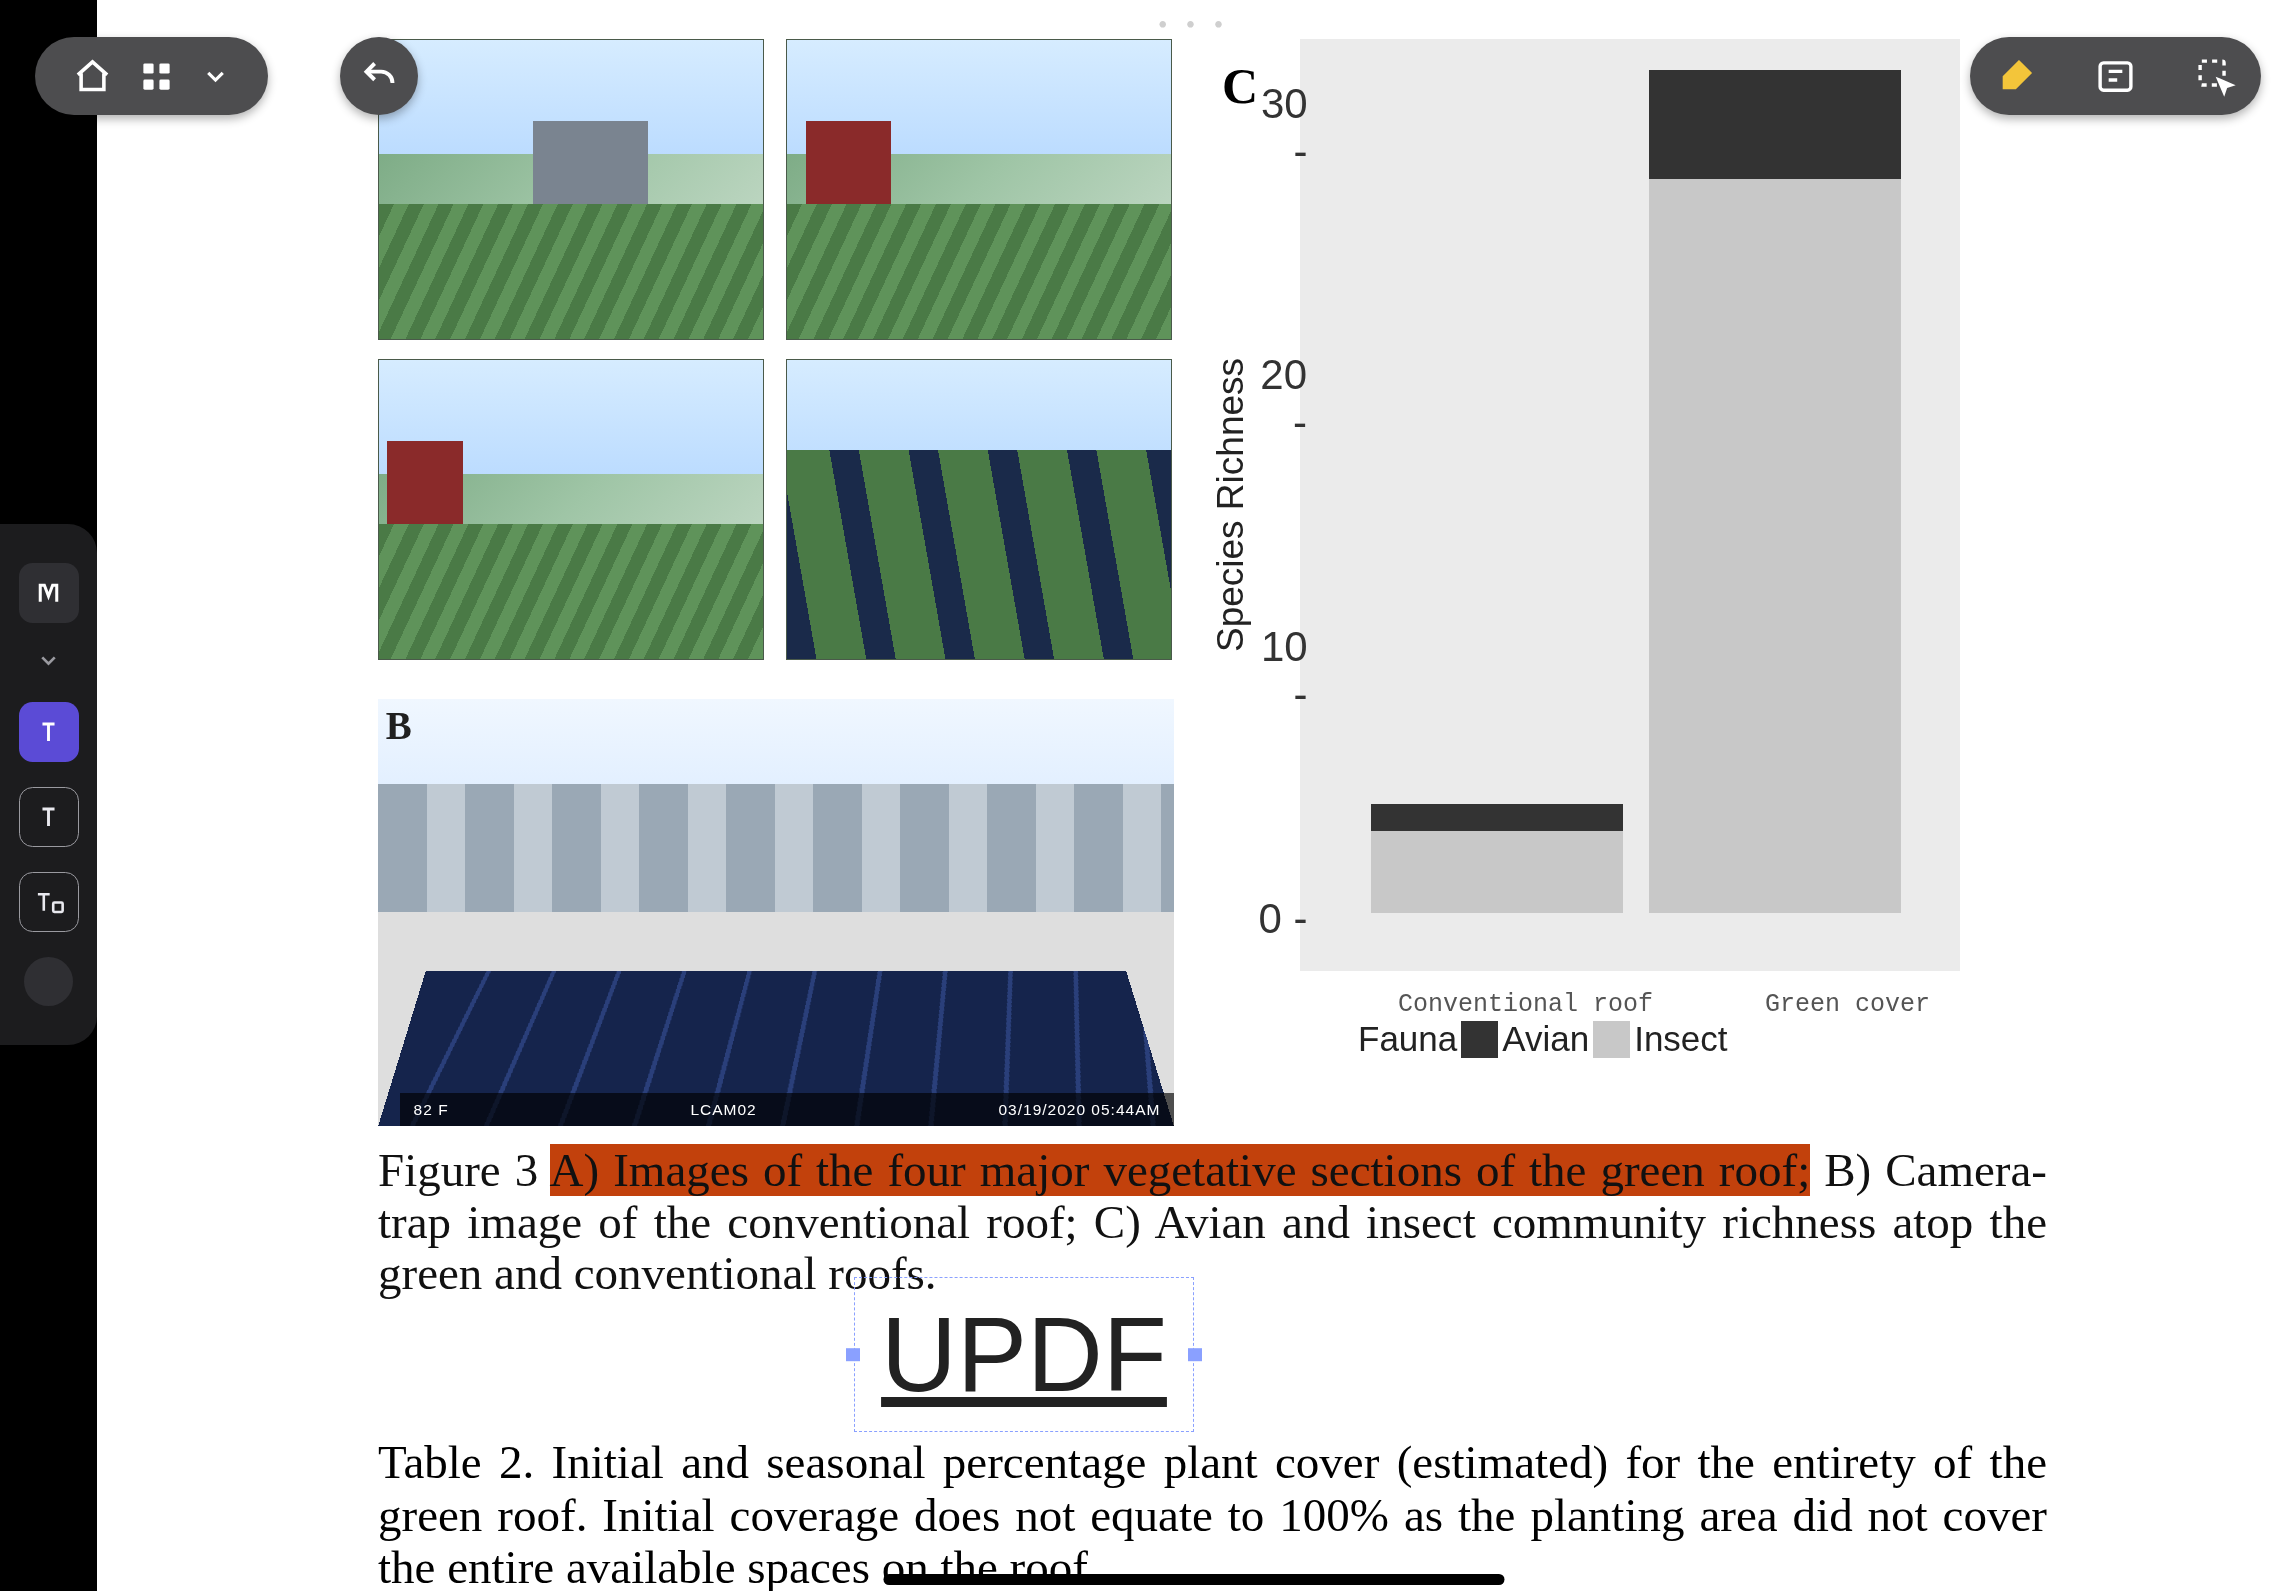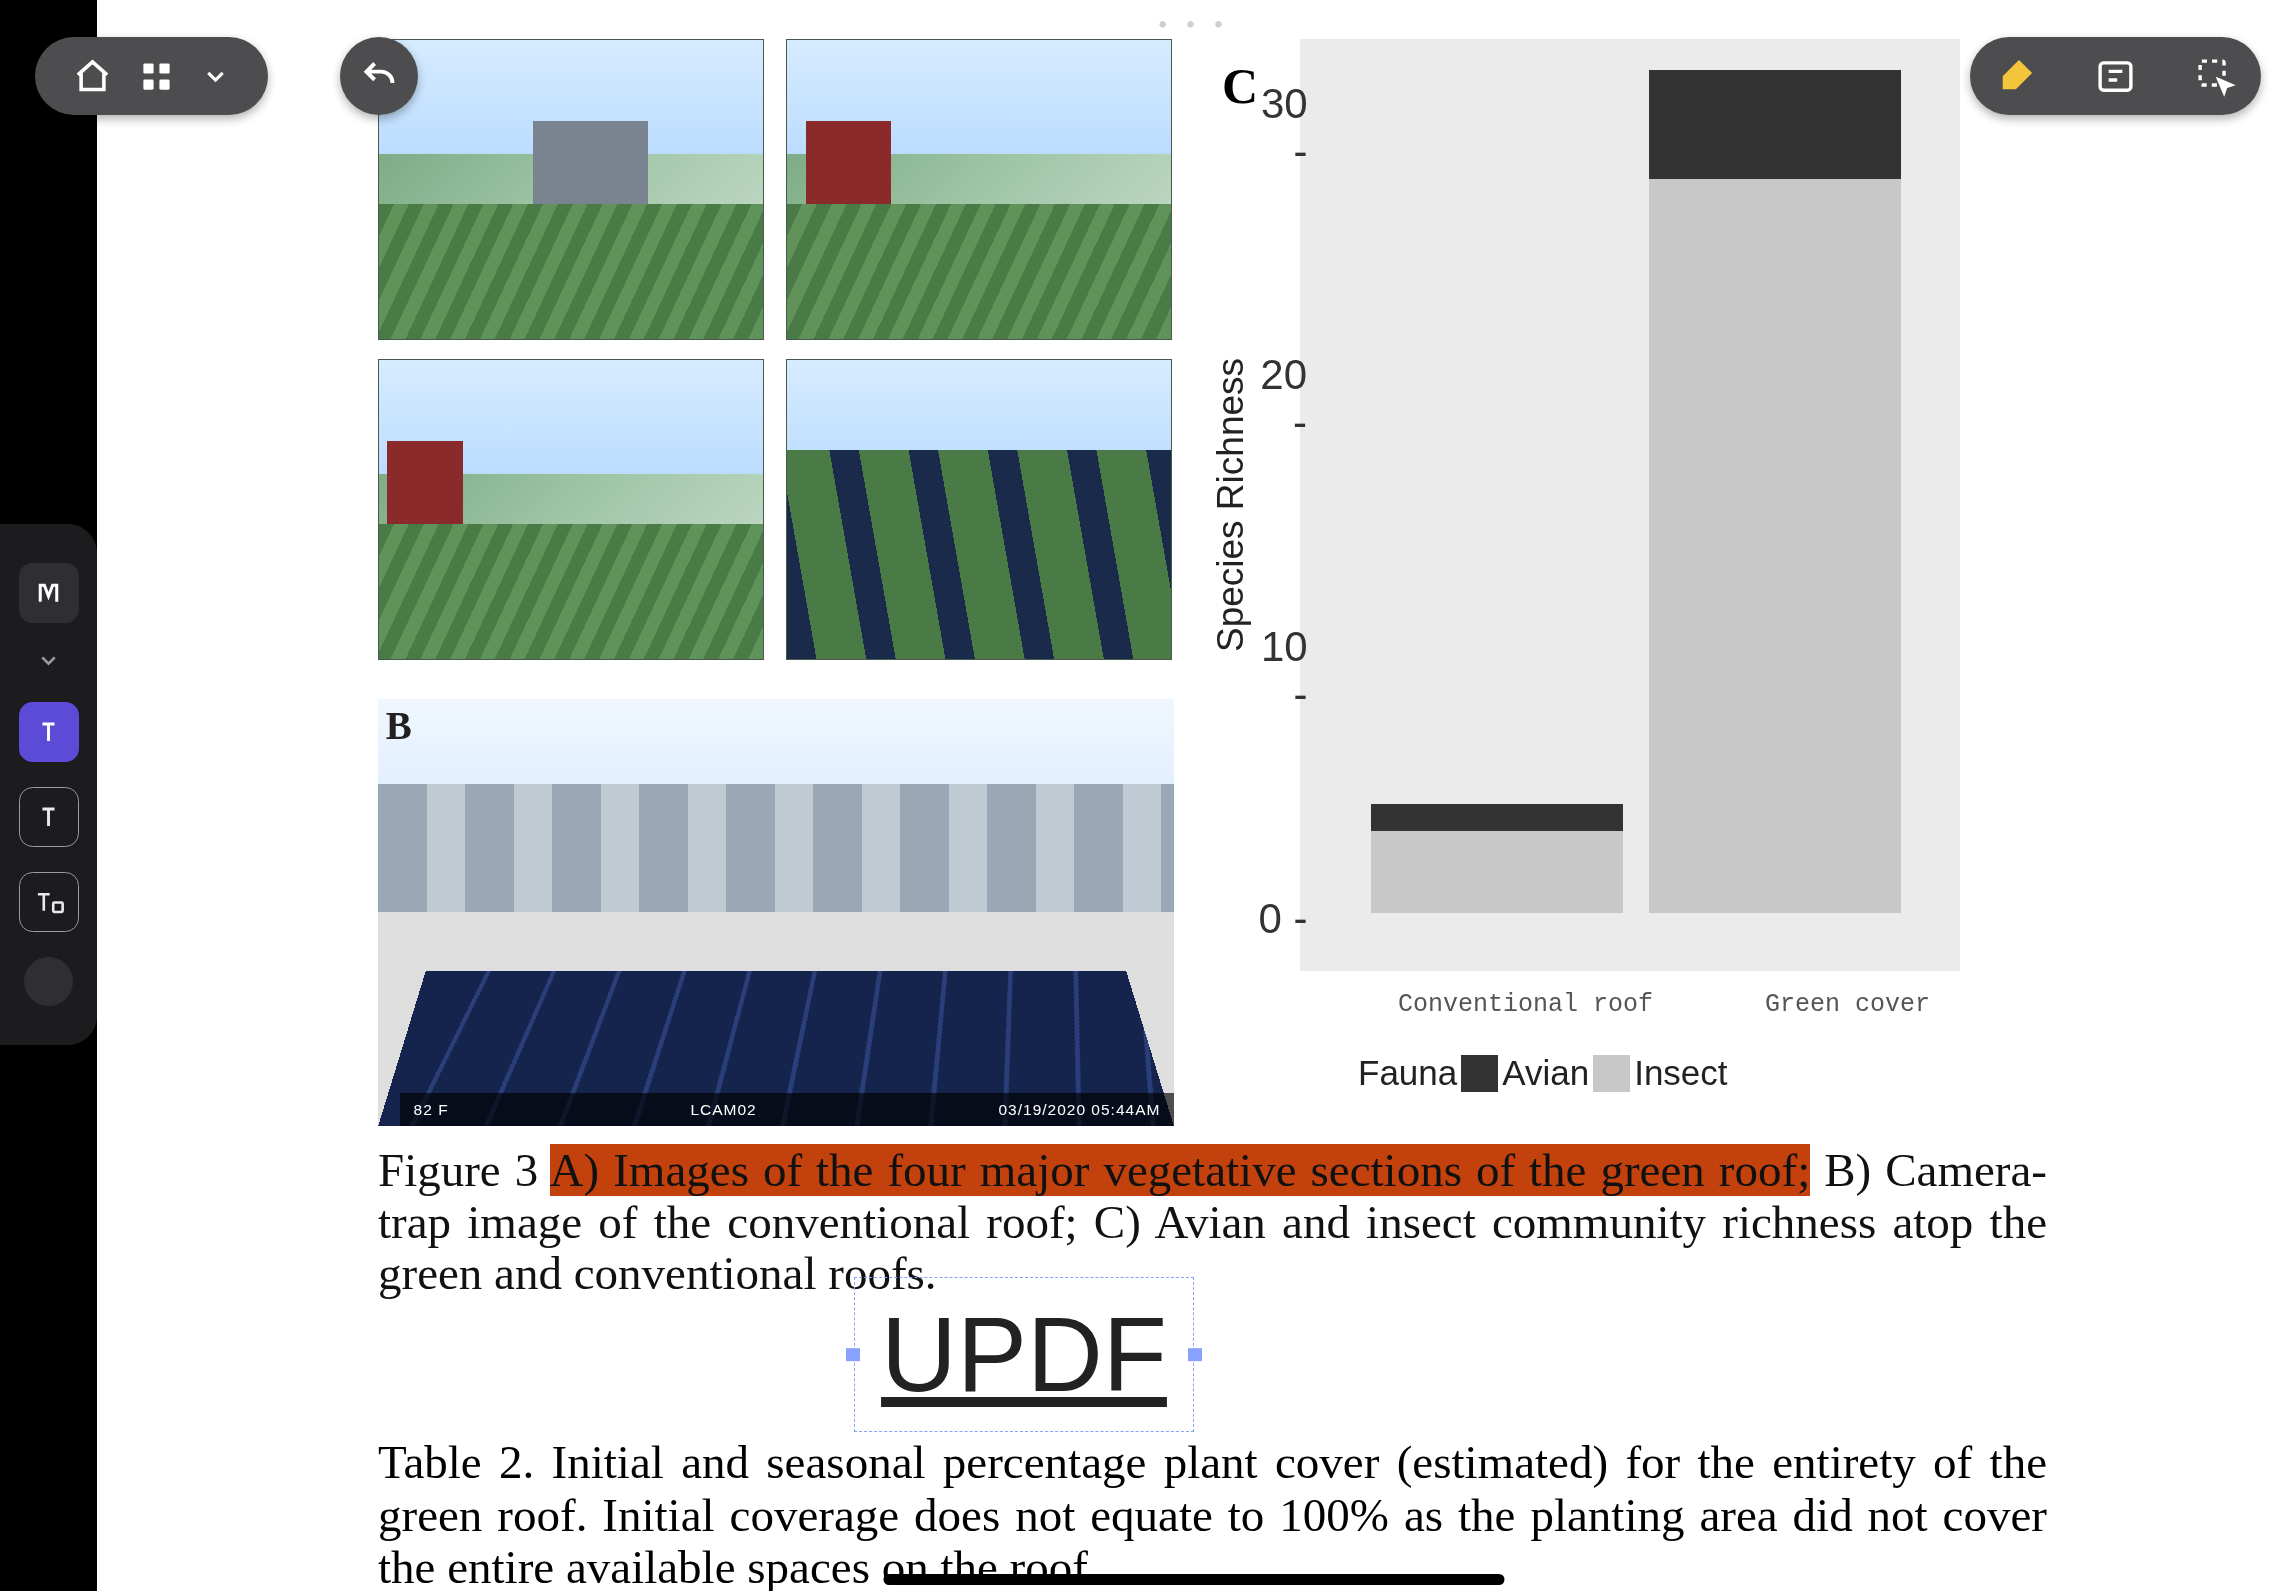--- a/index.html
+++ b/index.html
@@ -72,21 +72,21 @@
       transform: perspective(873px) rotateX(34deg); transform-origin: bottom center; }
   .camtrap .bar { position:absolute; left:0; bottom:0; right:0; height:33px; background:rgba(0,0,0,0.65); color:#fff; font: 15.5px/33px Arial, sans-serif; display:flex; justify-content:space-between; padding:0 13.6px; letter-spacing:1px;margin-left:22px; }
 
   
   .chart { position:absolute; left: 844px; top: 0; width: 737px; height: 1067px; font-family: Arial, Helvetica, sans-serif; }
   .chart .label-c { position:absolute; left:0; top:17.5px; font: 700 50px "Times New Roman"; }
   .chart .plot-bg { position:absolute; left:78px; top:0; width:660px; height:932px; background:#ebebeb; }
   .chart .ylab { position:absolute; left:-11.6px; top:466px; transform: rotate(-90deg) translate(-50%,0); transform-origin:left top; font-size:37px; color:#222; white-space:nowrap; }
   .chart .tick { position:absolute; left:49px; font-size:42px; color:#333; text-align:right; width:39px;margin-left:16px; }
   .chart .xcat { position:absolute; top:951px; font-size:25px; color:#555; text-align:right;font-family:Liberation Mono, monospace; }
-  .chart .legend { position:absolute; top:1014px; left:136px; font-size:35px; color:#222; display:flex; align-items:center; gap:4px; }
+  .chart .legend { position:absolute; top:980px; left:136px; font-size:35px; color:#222; display:flex; align-items:center; gap:4px; }
   .chart .swatch { width:37px; height:37px; display:inline-block; }
 
   
   .caption { position:absolute; left:281px; top:1145px; width:1669px; font-size:47px; line-height:1.1; color:#111; text-align:justify; }
   .caption .hl { background:#c2410c; }
 
   
   .textbox {
     position:absolute; left:757px; top:1277px; width:340px; height:155px;
     border: 1.9px dashed #8aa0ff; background:rgba(255,255,255,0.0);

